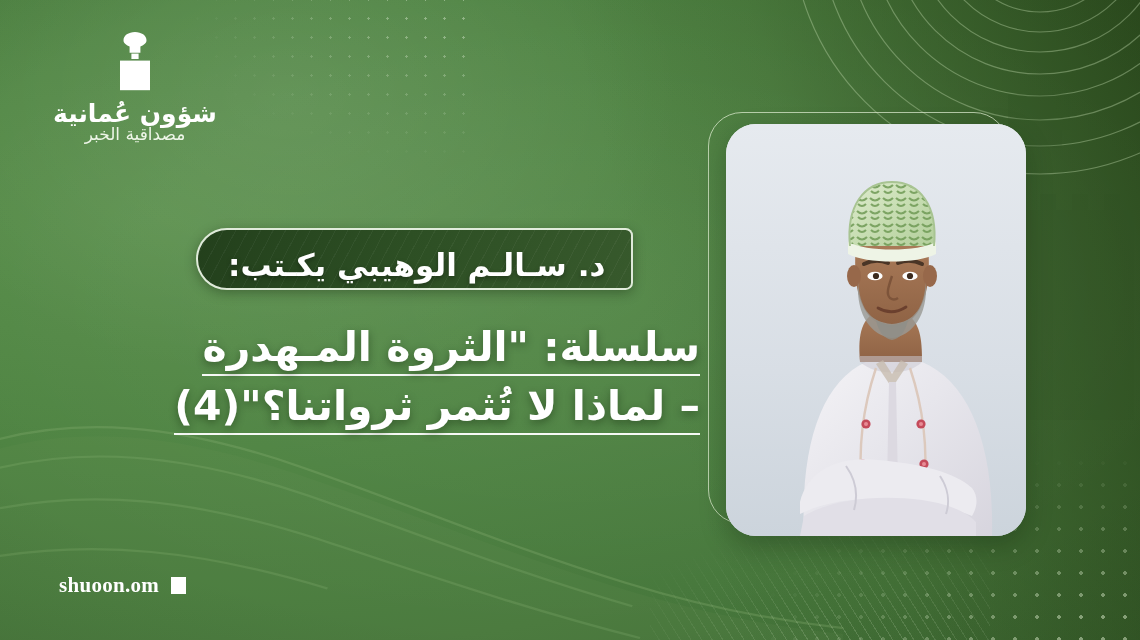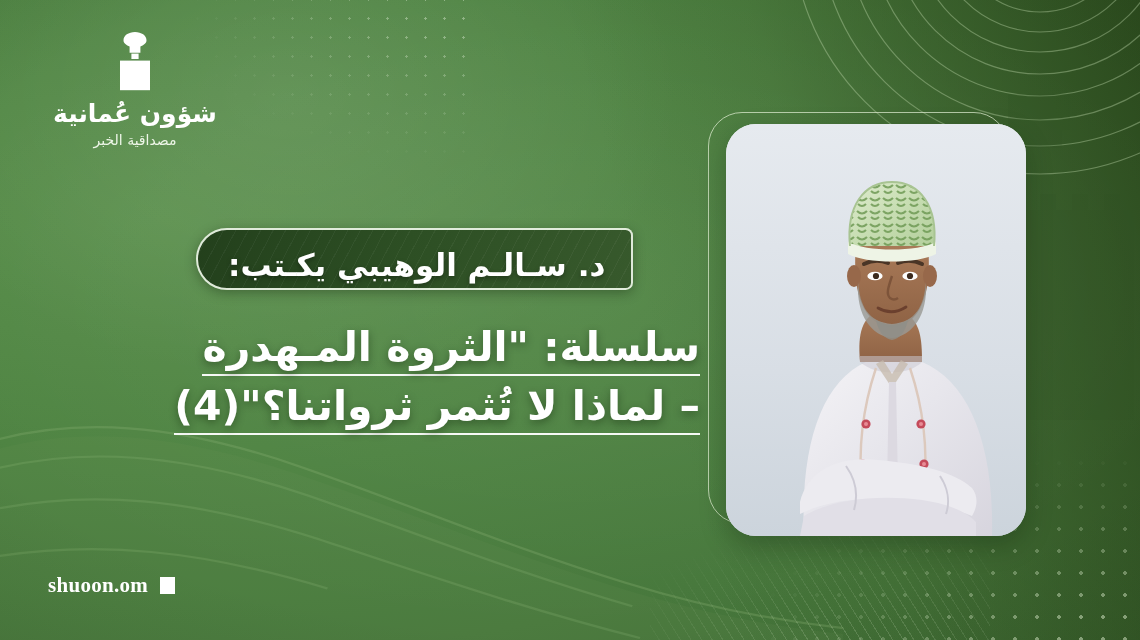--- a/index.html
+++ b/index.html
@@ -85,23 +85,22 @@
   .logo-name{
     margin-top:9px;
     color:#ffffff;
     font-size:25px;
     font-weight:bold;
     letter-spacing:.5px;
     line-height:1;
     white-space:nowrap;
   }
   .logo-tag{
-    margin-top:7px;
     color:#eef6e8;
-    font-size:14px;
+    font-size:17px;
     line-height:1;
     white-space:nowrap;
   }
 
   
   .badge{
     position:absolute; left:196px; top:228px;
     height:62px;
     display:flex; align-items:center;
     padding:12px 26px 0 30px;
@@ -156,21 +155,21 @@
     width:300px; height:412px;
     border-radius:30px;
     overflow:hidden;
     background:linear-gradient(170deg,#e3e7ec 0%, #d6dce3 55%, #ced6de 100%);
     box-shadow:0 10px 26px rgba(12,28,8,.28);
   }
   .portrait svg{ display:block; width:100%; height:100%; }
 
   
   .footer{
-    position:absolute; left:48px; bottom:44px;
+    position:absolute; left:59px; bottom:44px;
     display:flex; align-items:center; gap:12px;
     z-index:7;
   }
   .footer-mark{ width:15px; height:17px; background:#ffffff; }
   .footer-url{
     color:#ffffff;
     font-family:"Liberation Serif", serif;
     font-size:21px;
     font-weight:bold;
     letter-spacing:.3px;

